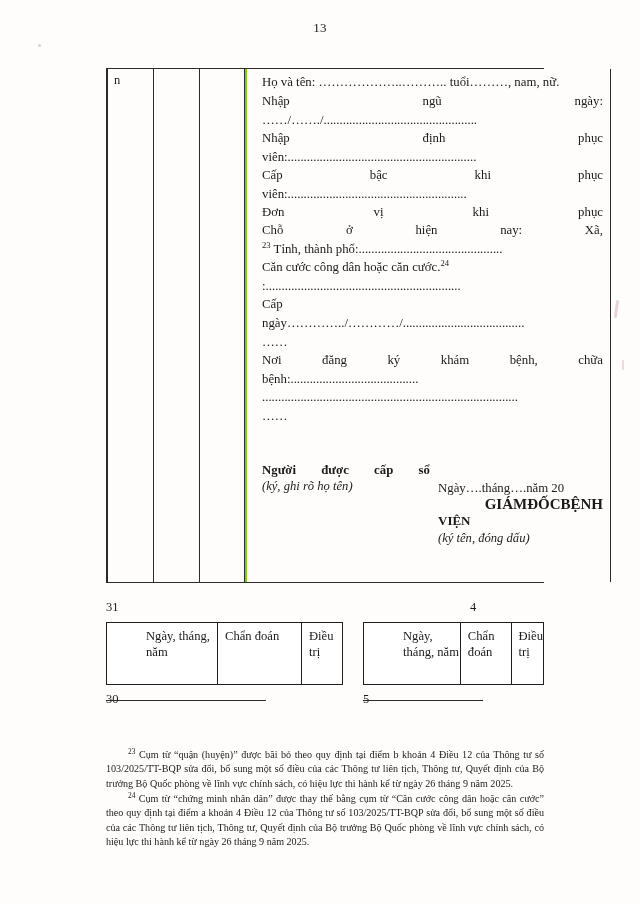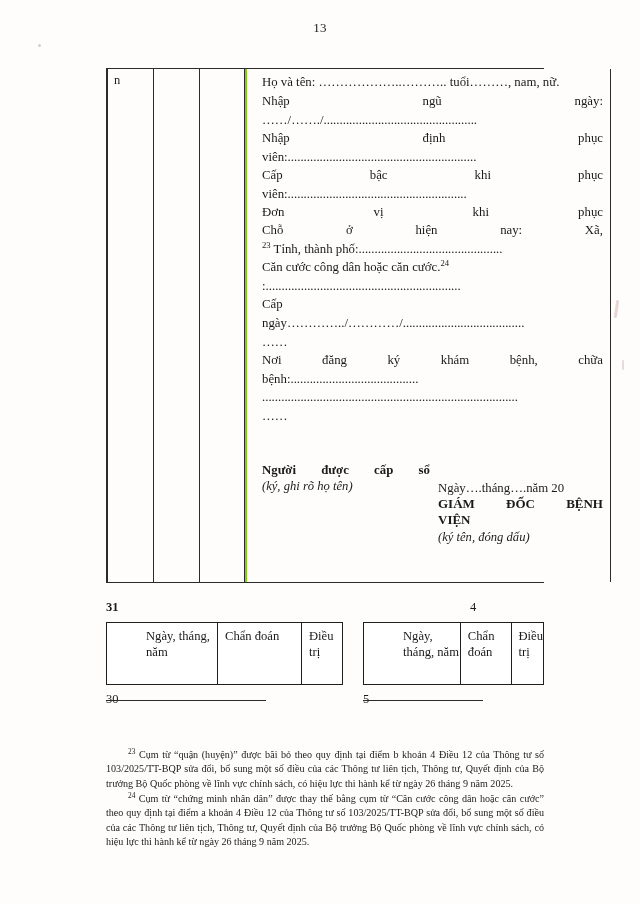--- a/index.html
+++ b/index.html
@@ -84,22 +84,22 @@
   .sig-right{flex:1;}
   .sig-name{
     font-weight:bold;font-size:12.8px;
     display:flex;justify-content:space-between;
     width:168px;
     text-align:right;
   }
   .sig-sub{font-style:italic;font-size:12.6px;margin-top:1px;}
   .gd-date{font-size:12.8px;margin-top:36px;}
   .gd-title{
-    font-weight:bold;font-size:13px;
-    display:flex;justify-content:space-between;
+    font-weight:bold;font-size:15px;
+    display:flex;justify-content:flex-end;
     width:165px;
   }
   .gd-title2{font-weight:bold;font-size:13px;}
   .gd-sub{font-style:italic;font-size:12.6px;margin-top:2px;}
 
   
   .mini-label{
     position:absolute;font-size:12.5px;
   }
   .mini-table{
@@ -256,21 +256,21 @@
             <div class="gd-sub">(ký tên, đóng dấu)</div>
           </div>
         </div>
 
       </div>
     </div>
 
     <div class="form-bottom-rule"></div>
   </div>
 
-  <div class="mini-label" style="left:106px;top:600px;font-weight:bold;">31</div>
+  <div class="mini-label" style="left:106px;top:600px;">31</div>
   <div class="mini-table" id="tbl-left">
     <div class="cell c-a">Ngày, tháng, năm</div>
     <div class="cell c-b">Chẩn đoán</div>
     <div class="cell c-c">Điều trị</div>
   </div>
   <div class="mini-label" style="left:106px;top:692px;">30</div>
 
   <div class="mini-label" style="left:470px;top:600px;">4</div>
   <div class="mini-table" id="tbl-right">
     <div class="cell c-a">Ngày, tháng, năm</div>

